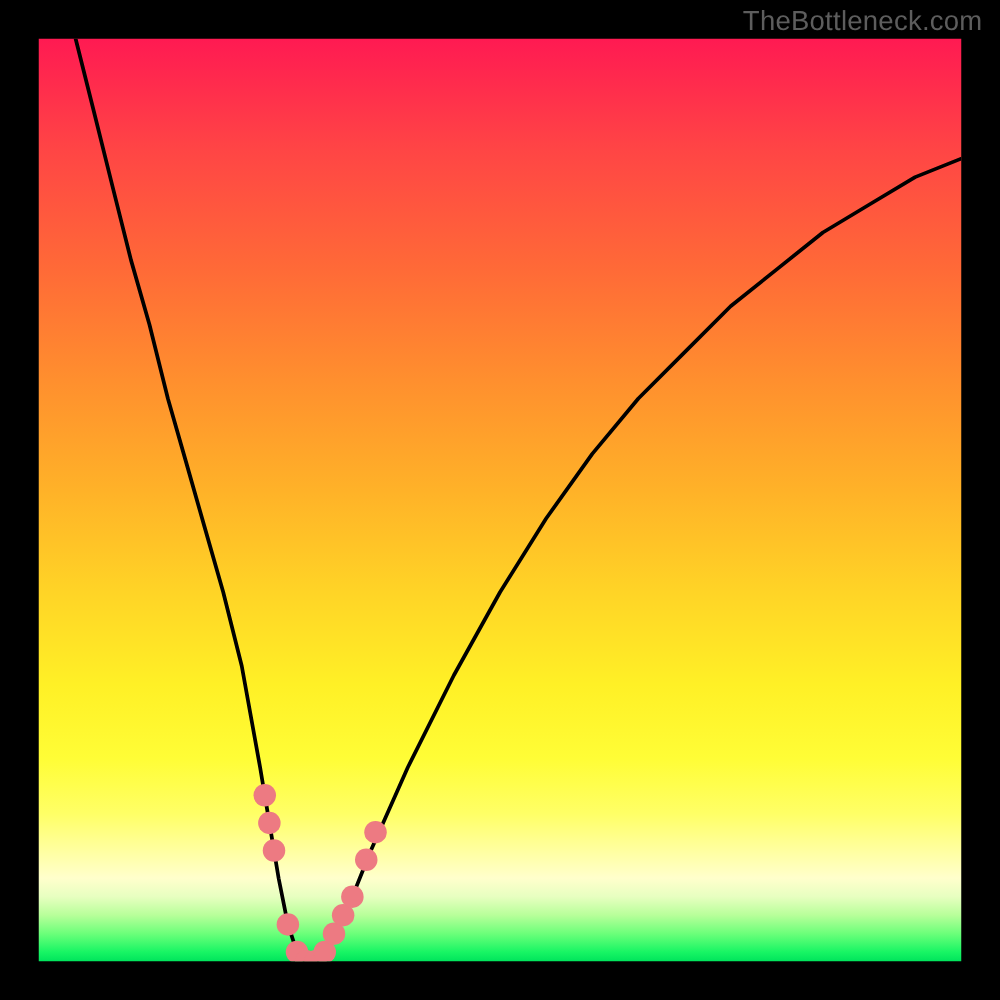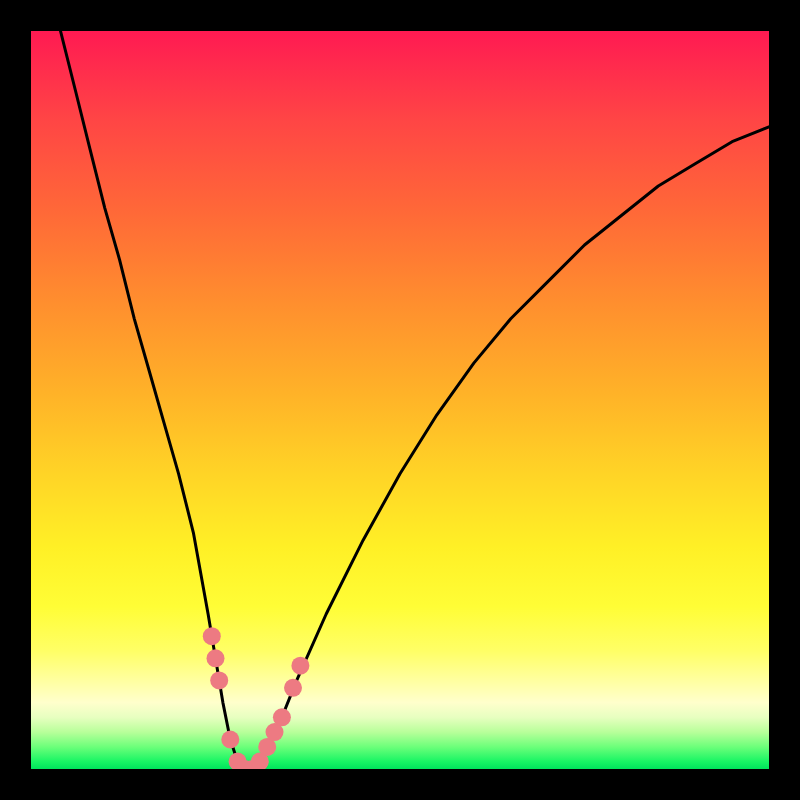--- a/index.html
+++ b/index.html
@@ -57,20 +57,21 @@
     left: 0;
     top: 0;
     width: 738px;
     height: 738px;
   }
 </style>
 </head>
 <body>
 
 <div class="frame">
+  <div class="watermark">TheBottleneck.com</div>
   <div class="plot">
     <svg class="curve" viewBox="0 0 738 738" preserveAspectRatio="none">
       <g id="curve-group">
           <path d="M29.5 0.0 L44.3 59.0 L59.0 118.1 L73.8 177.1 L88.6 228.8 L103.3 287.8 L118.1 339.5 L132.8 391.1 L147.6 442.8 L162.4 501.8 L177.1 583.0 L184.5 627.3 L191.9 671.6 L199.3 708.5 L206.6 730.6 L214.0 738.0 L221.4 738.0 L228.8 730.6 L236.2 715.9 L250.9 686.3 L265.7 649.4 L295.2 583.0 L332.1 509.2 L369.0 442.8 L405.9 383.8 L442.8 332.1 L479.7 287.8 L516.6 250.9 L553.5 214.0 L590.4 184.5 L627.3 155.0 L664.2 132.8 L701.1 110.7 L738.0 95.9" fill="none" stroke="#000000" stroke-width="3" stroke-linecap="round" stroke-linejoin="round"></path>
         </g>
       <g id="marker-group">
           <circle cx="180.8" cy="605.2" r="9" fill="#ed7a82"></circle>
           <circle cx="184.5" cy="627.3" r="9" fill="#ed7a82"></circle>
           <circle cx="188.2" cy="649.4" r="9" fill="#ed7a82"></circle>
           <circle cx="199.3" cy="708.5" r="9" fill="#ed7a82"></circle>

